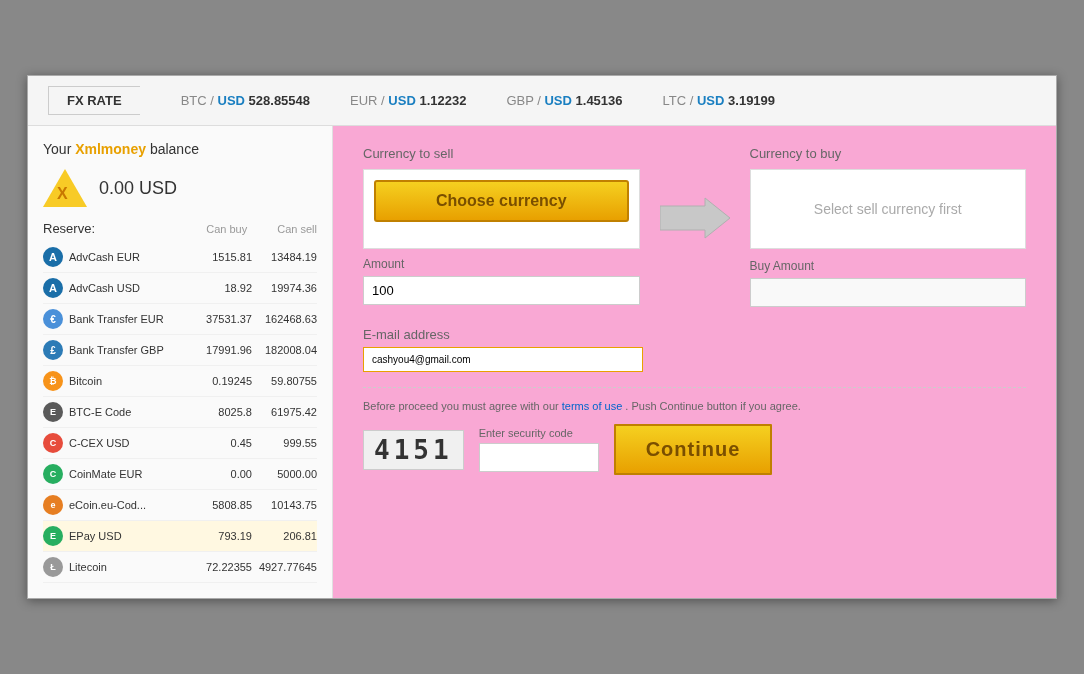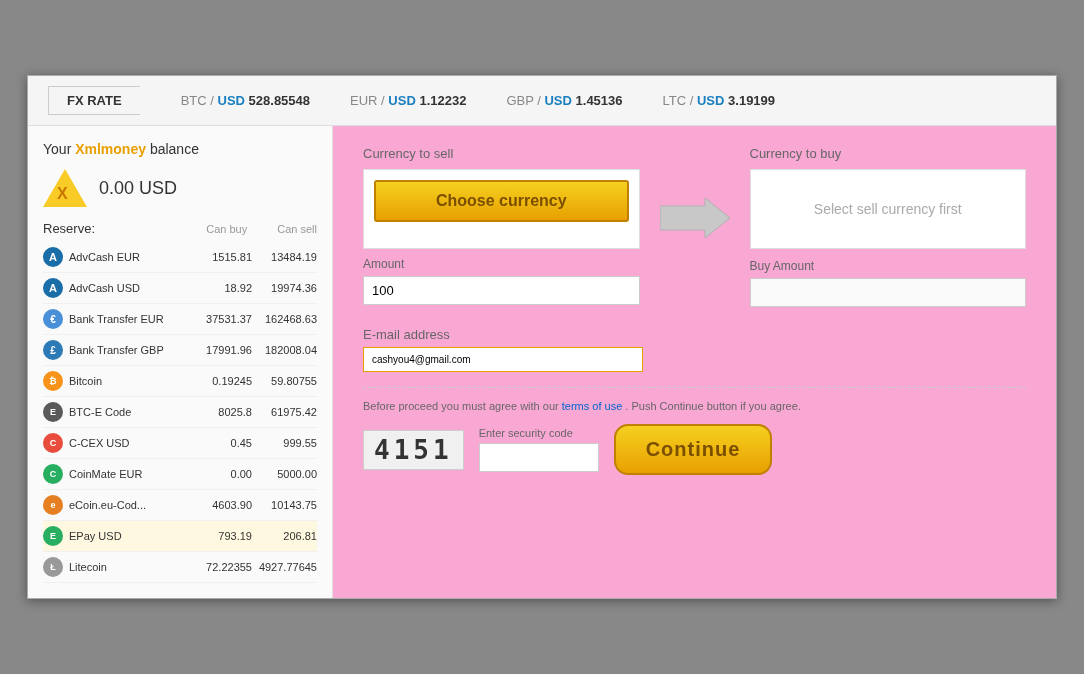--- a/index.html
+++ b/index.html
@@ -288,21 +288,21 @@
     .security-input {
       width: 120px;
       padding: 6px 8px;
       border: 1px solid #ccc;
       font-size: 13px;
     }
     .continue-btn {
       padding: 12px 30px;
       background: linear-gradient(to bottom, #f5d020, #e8a000);
       border: 2px solid #c08000;
-      border-radius: 14px;
+      border-radius: 1px;
       cursor: pointer;
       font-size: 20px;
       font-weight: bold;
       color: #7a4f00;
       letter-spacing: 1px;
     }
     
     .icon-advcash { background: #1a6ea8; color: white; }
     .icon-bank-eur { background: #4a90d9; color: white; font-size: 10px; }
     .icon-bank-gbp { background: #2c7bb6; color: white; font-size: 10px; }
@@ -414,21 +414,21 @@
     </li>
           <li class="reserve-item">
       <div class="reserve-item-icon icon-coinmate">C</div>
       <span class="reserve-item-name">CoinMate EUR</span>
       <span class="reserve-item-buy">0.00</span>
       <span class="reserve-item-sell">5000.00</span>
     </li>
           <li class="reserve-item">
       <div class="reserve-item-icon icon-ecoin">e</div>
       <span class="reserve-item-name">eCoin.eu-Cod...</span>
-      <span class="reserve-item-buy">4603.90</span>
+      <span class="reserve-item-buy">5808.85</span>
       <span class="reserve-item-sell">10143.75</span>
     </li>
           <li class="reserve-item epay-highlight">
       <div class="reserve-item-icon icon-epay">E</div>
       <span class="reserve-item-name">EPay USD</span>
       <span class="reserve-item-buy">793.19</span>
       <span class="reserve-item-sell">206.81</span>
     </li>
           <li class="reserve-item">
       <div class="reserve-item-icon icon-ltc">Ł</div>

